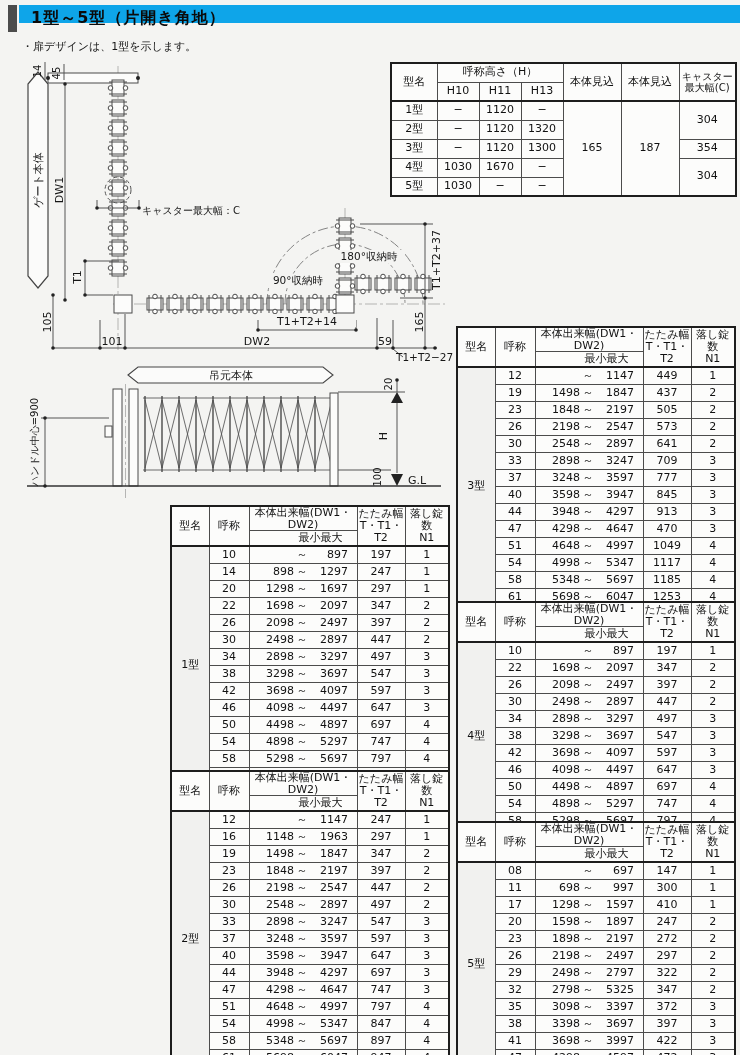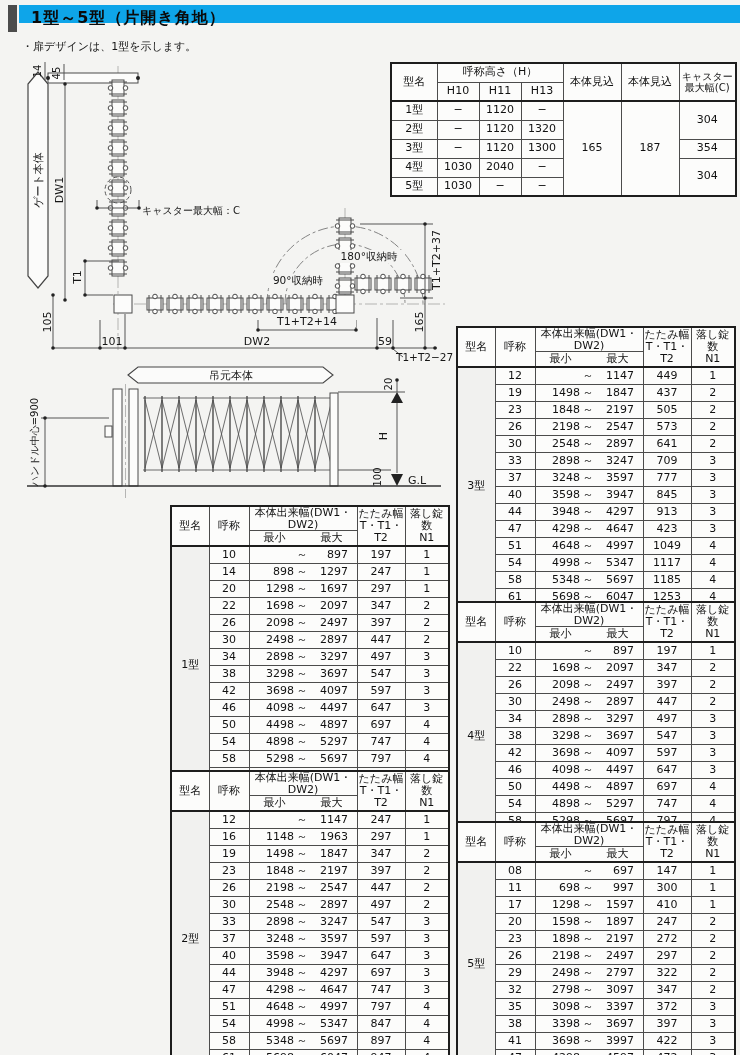--- a/index.html
+++ b/index.html
@@ -16,21 +16,21 @@
   .spec thead{border-bottom:2px solid #1d1d1d}
   .spec thead tr{height:19px}
   .spec tbody tr{height:19px}
   .spec .wrapcell{font-size:10px;line-height:1.12}
   .mtable{position:absolute;border:2px solid #1d1d1d}
   .mtable th,.mtable td{border:1px solid #4c4c4c;font-size:11px;font-weight:normal;text-align:center;padding:0;line-height:1.05}
   .mtable thead{border-bottom:2px solid #1d1d1d}
   .mtable thead tr{height:15px}
   .mtable tbody td{height:16px}
   .hdr-width{font-size:9px}
-  .hdr-mm{display:flex;justify-content:space-between;padding:0 14px;font-size:11px}
+  .hdr-mm{display:flex;justify-content:flex-end;padding:0 14px;font-size:11px}
   .two-line{font-size:10.5px;line-height:1.15}
   .model-cell{background:#f1f1ef;font-size:11px}
   .c-width .mn{display:inline-block;width:36px;text-align:right}
   .c-width .tl{display:inline-block;width:16px;text-align:center}
   .c-width .mx{display:inline-block;width:38px;text-align:right}
   svg text{font-family:"DejaVu Sans","Liberation Sans",sans-serif;fill:#161616}
   .diag{position:absolute;left:5px;top:58px}
 </style>
 </head>
 <body>
@@ -256,21 +256,21 @@
     <tr>
       <td>3型</td>
       <td>−</td>
       <td>1120</td>
       <td>1300</td>
       <td>354</td>
     </tr>
     <tr>
       <td>4型</td>
       <td>1030</td>
-      <td>2040</td>
+      <td>1670</td>
       <td>−</td>
       <td rowspan="2">304</td>
     </tr>
     <tr>
       <td>5型</td>
       <td>1030</td>
       <td>−</td>
       <td>−</td>
     </tr>
   </tbody>
@@ -603,21 +603,21 @@
       </tr>
       <tr>
         <td>44</td>
         <td class="c-width"><span class="mn">3948</span><span class="tl">～</span><span class="mx">4297</span></td>
         <td>913</td>
         <td>3</td>
       </tr>
       <tr>
         <td>47</td>
         <td class="c-width"><span class="mn">4298</span><span class="tl">～</span><span class="mx">4647</span></td>
-        <td>423</td>
+        <td>470</td>
         <td>3</td>
       </tr>
       <tr>
         <td>51</td>
         <td class="c-width"><span class="mn">4648</span><span class="tl">～</span><span class="mx">4997</span></td>
         <td>1049</td>
         <td>4</td>
       </tr>
       <tr>
         <td>54</td>
@@ -810,21 +810,21 @@
         <td>2</td>
       </tr>
       <tr>
         <td>29</td>
         <td class="c-width"><span class="mn">2498</span><span class="tl">～</span><span class="mx">2797</span></td>
         <td>322</td>
         <td>2</td>
       </tr>
       <tr>
         <td>32</td>
-        <td class="c-width"><span class="mn">2798</span><span class="tl">～</span><span class="mx">3097</span></td>
+        <td class="c-width"><span class="mn">2798</span><span class="tl">～</span><span class="mx">5325</span></td>
         <td>347</td>
         <td>2</td>
       </tr>
       <tr>
         <td>35</td>
         <td class="c-width"><span class="mn">3098</span><span class="tl">～</span><span class="mx">3397</span></td>
         <td>372</td>
         <td>3</td>
       </tr>
       <tr>

